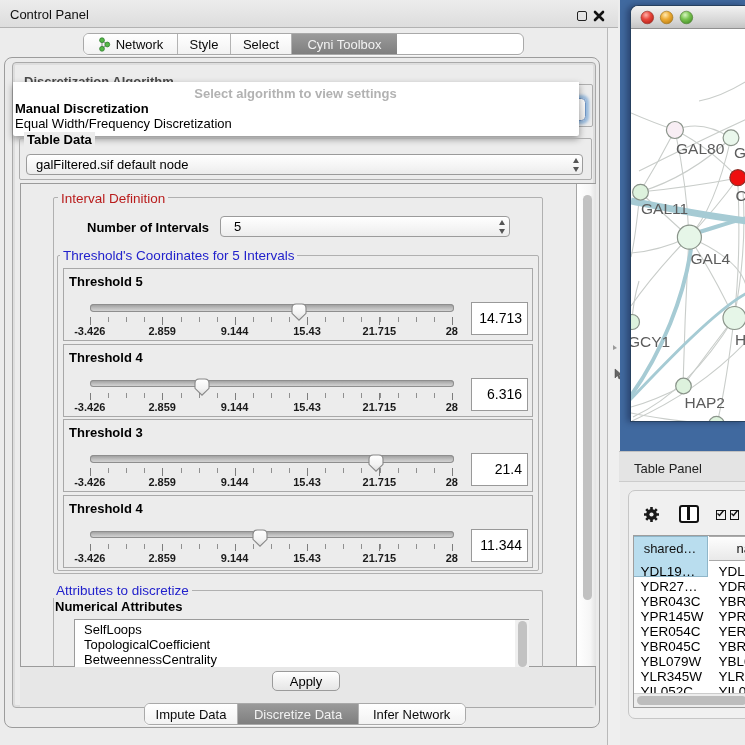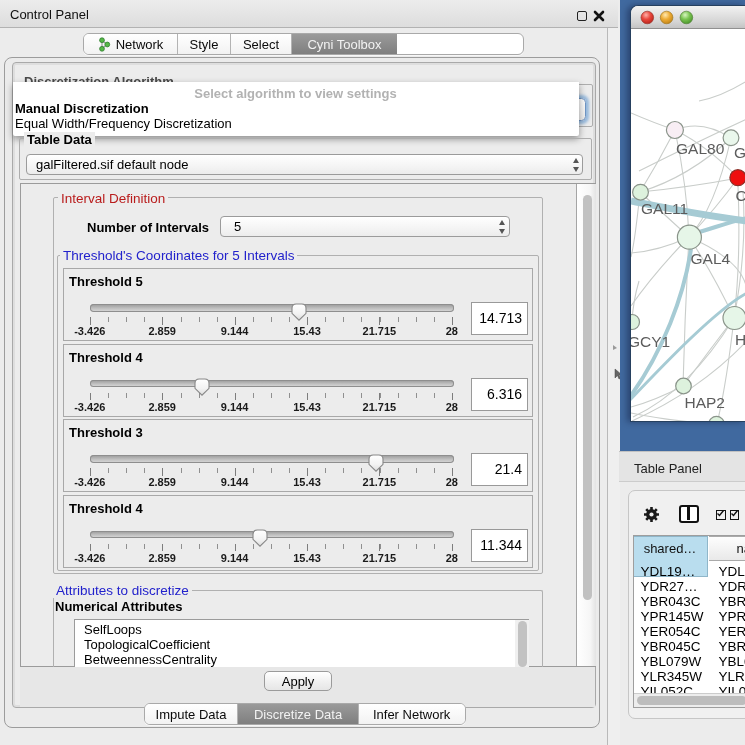--- a/index.html
+++ b/index.html
@@ -206,21 +206,21 @@
 <div class="gtitle" style="left:53px;top:583px;color:#2222cc;font-size:13.5px;">Attributes to discretize</div>
 <div class="abs b13" style="left:55px;top:599px;">Numerical Attributes</div>
 <div class="abs" style="left:74px;top:618.5px;width:454.5px;height:48px;background:#fff;border:1px solid #9b9b9b;border-bottom:none;font-size:13px;color:#000;">
   <div style="padding:2.5px 0 0 9px;line-height:15.2px;">SelfLoops<br>TopologicalCoefficient<br>BetweennessCentrality</div>
   <div class="abs" style="left:440px;top:0;width:13.5px;height:48px;background:#f0f0f0;"></div>
   <div class="abs" style="left:443px;top:1px;width:9px;height:46px;border-radius:4.5px;background:#c2c2c2;"></div>
 </div>
 
 
 <div class="abs" style="left:20px;top:667px;width:575px;height:40px;background:#e7e7e7;"></div>
-<div class="abs" style="left:264px;top:671px;width:68px;height:20px;border:1px solid #9b9b9b;border-radius:5px;background:linear-gradient(#ffffff,#f0f0f0 55%,#e6e6e6);font-size:13px;color:#000;text-align:center;line-height:19px;">Apply</div>
+<div class="abs" style="left:272px;top:671px;width:68px;height:20px;border:1px solid #9b9b9b;border-radius:5px;background:linear-gradient(#ffffff,#f0f0f0 55%,#e6e6e6);font-size:13px;color:#000;text-align:center;line-height:19px;">Apply</div>
 
 
 <div class="seg" style="left:143.5px;top:703px;width:322px;">
   <div class="s" style="width:94.5px;">Impute Data</div>
   <div class="s sel" style="width:121px;">Discretize Data</div>
   <div class="s" style="width:106.5px;">Infer Network</div>
 </div>
 
 
 <svg class="abs" style="left:612px;top:344px;" width="8" height="8">

